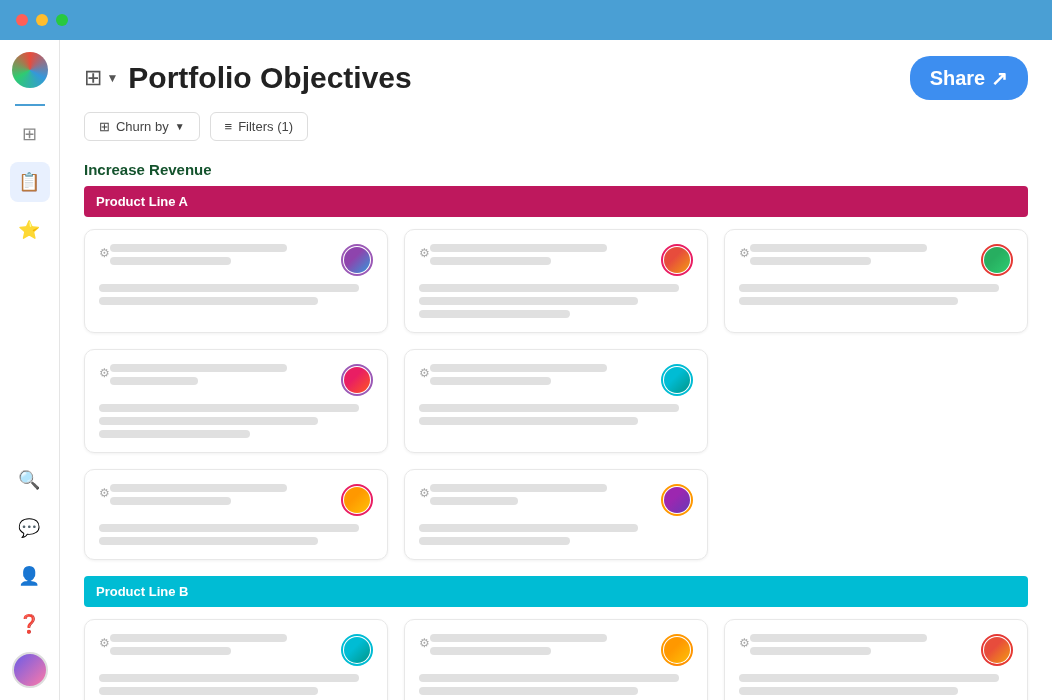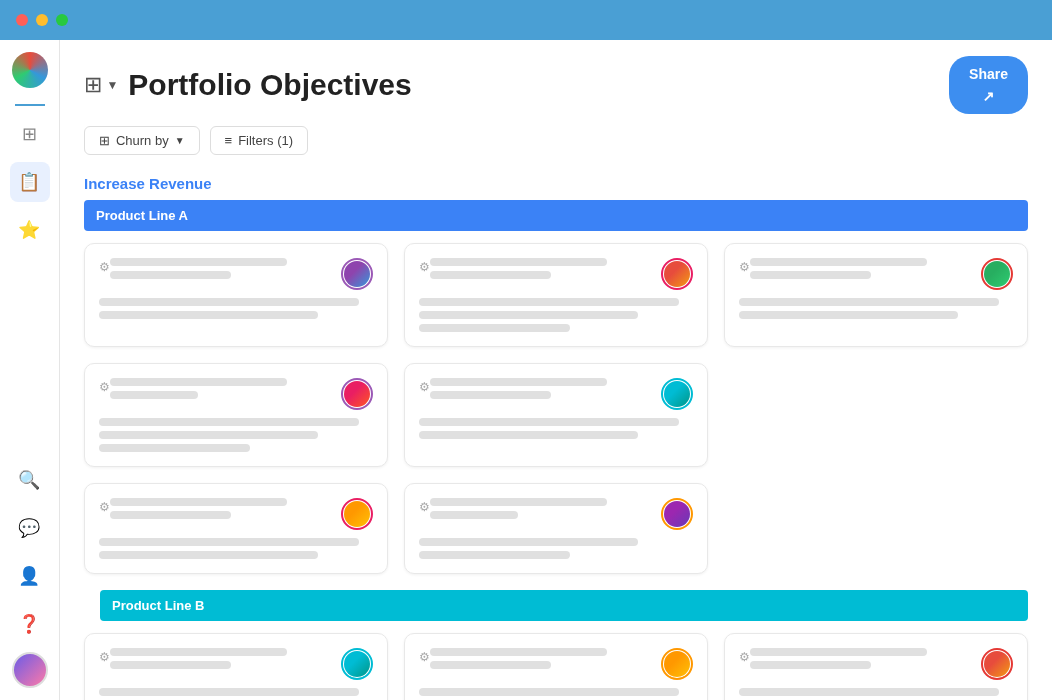--- a/index.html
+++ b/index.html
@@ -100,24 +100,24 @@
       color: #555;
       display: flex; align-items: center; gap: 4px;
       cursor: pointer;
     }
     .share-btn {
       background: #3d8ef0;
       color: white;
       border: none;
       padding: 10px 20px;
       border-radius: 20px;
-      font-size: 14px;
+      font-size: 20px;
       font-weight: 600;
       cursor: pointer;
-      display: flex; align-items: center; gap: 6px; flex-direction: column;
+      display: flex; align-items: center; gap: 6px;
     }
 
     
     .toolbar {
       padding: 12px 24px;
       display: flex;
       gap: 10px;
     }
     .toolbar-btn {
       display: flex; align-items: center; gap: 6px;
@@ -140,37 +140,37 @@
     
     .col-headers {
       display: grid;
       grid-template-columns: 1fr 1fr 1fr;
       gap: 16px;
       margin-bottom: 0;
     }
     .col-header {
       font-size: 15px;
       font-weight: 600;
-      color: #3b82f6;
+      color: #14532d;
       padding: 8px 0;
     }
 
     
     .group-row {
       display: flex;
       align-items: center;
       padding: 8px 12px;
       border-radius: 4px;
       color: white;
       font-size: 13px;
       font-weight: 600;
       margin-bottom: 12px;
     }
-    .group-a { background: #3b82f6; }
-    .group-b { background: #00bcd4; margin-left: 16px; }
+    .group-a { background: #be185d; }
+    .group-b { background: #00bcd4; }
 
     
     .cards-grid {
       display: grid;
       grid-template-columns: 1fr 1fr 1fr;
       gap: 16px;
       margin-bottom: 16px;
     }
 
     

